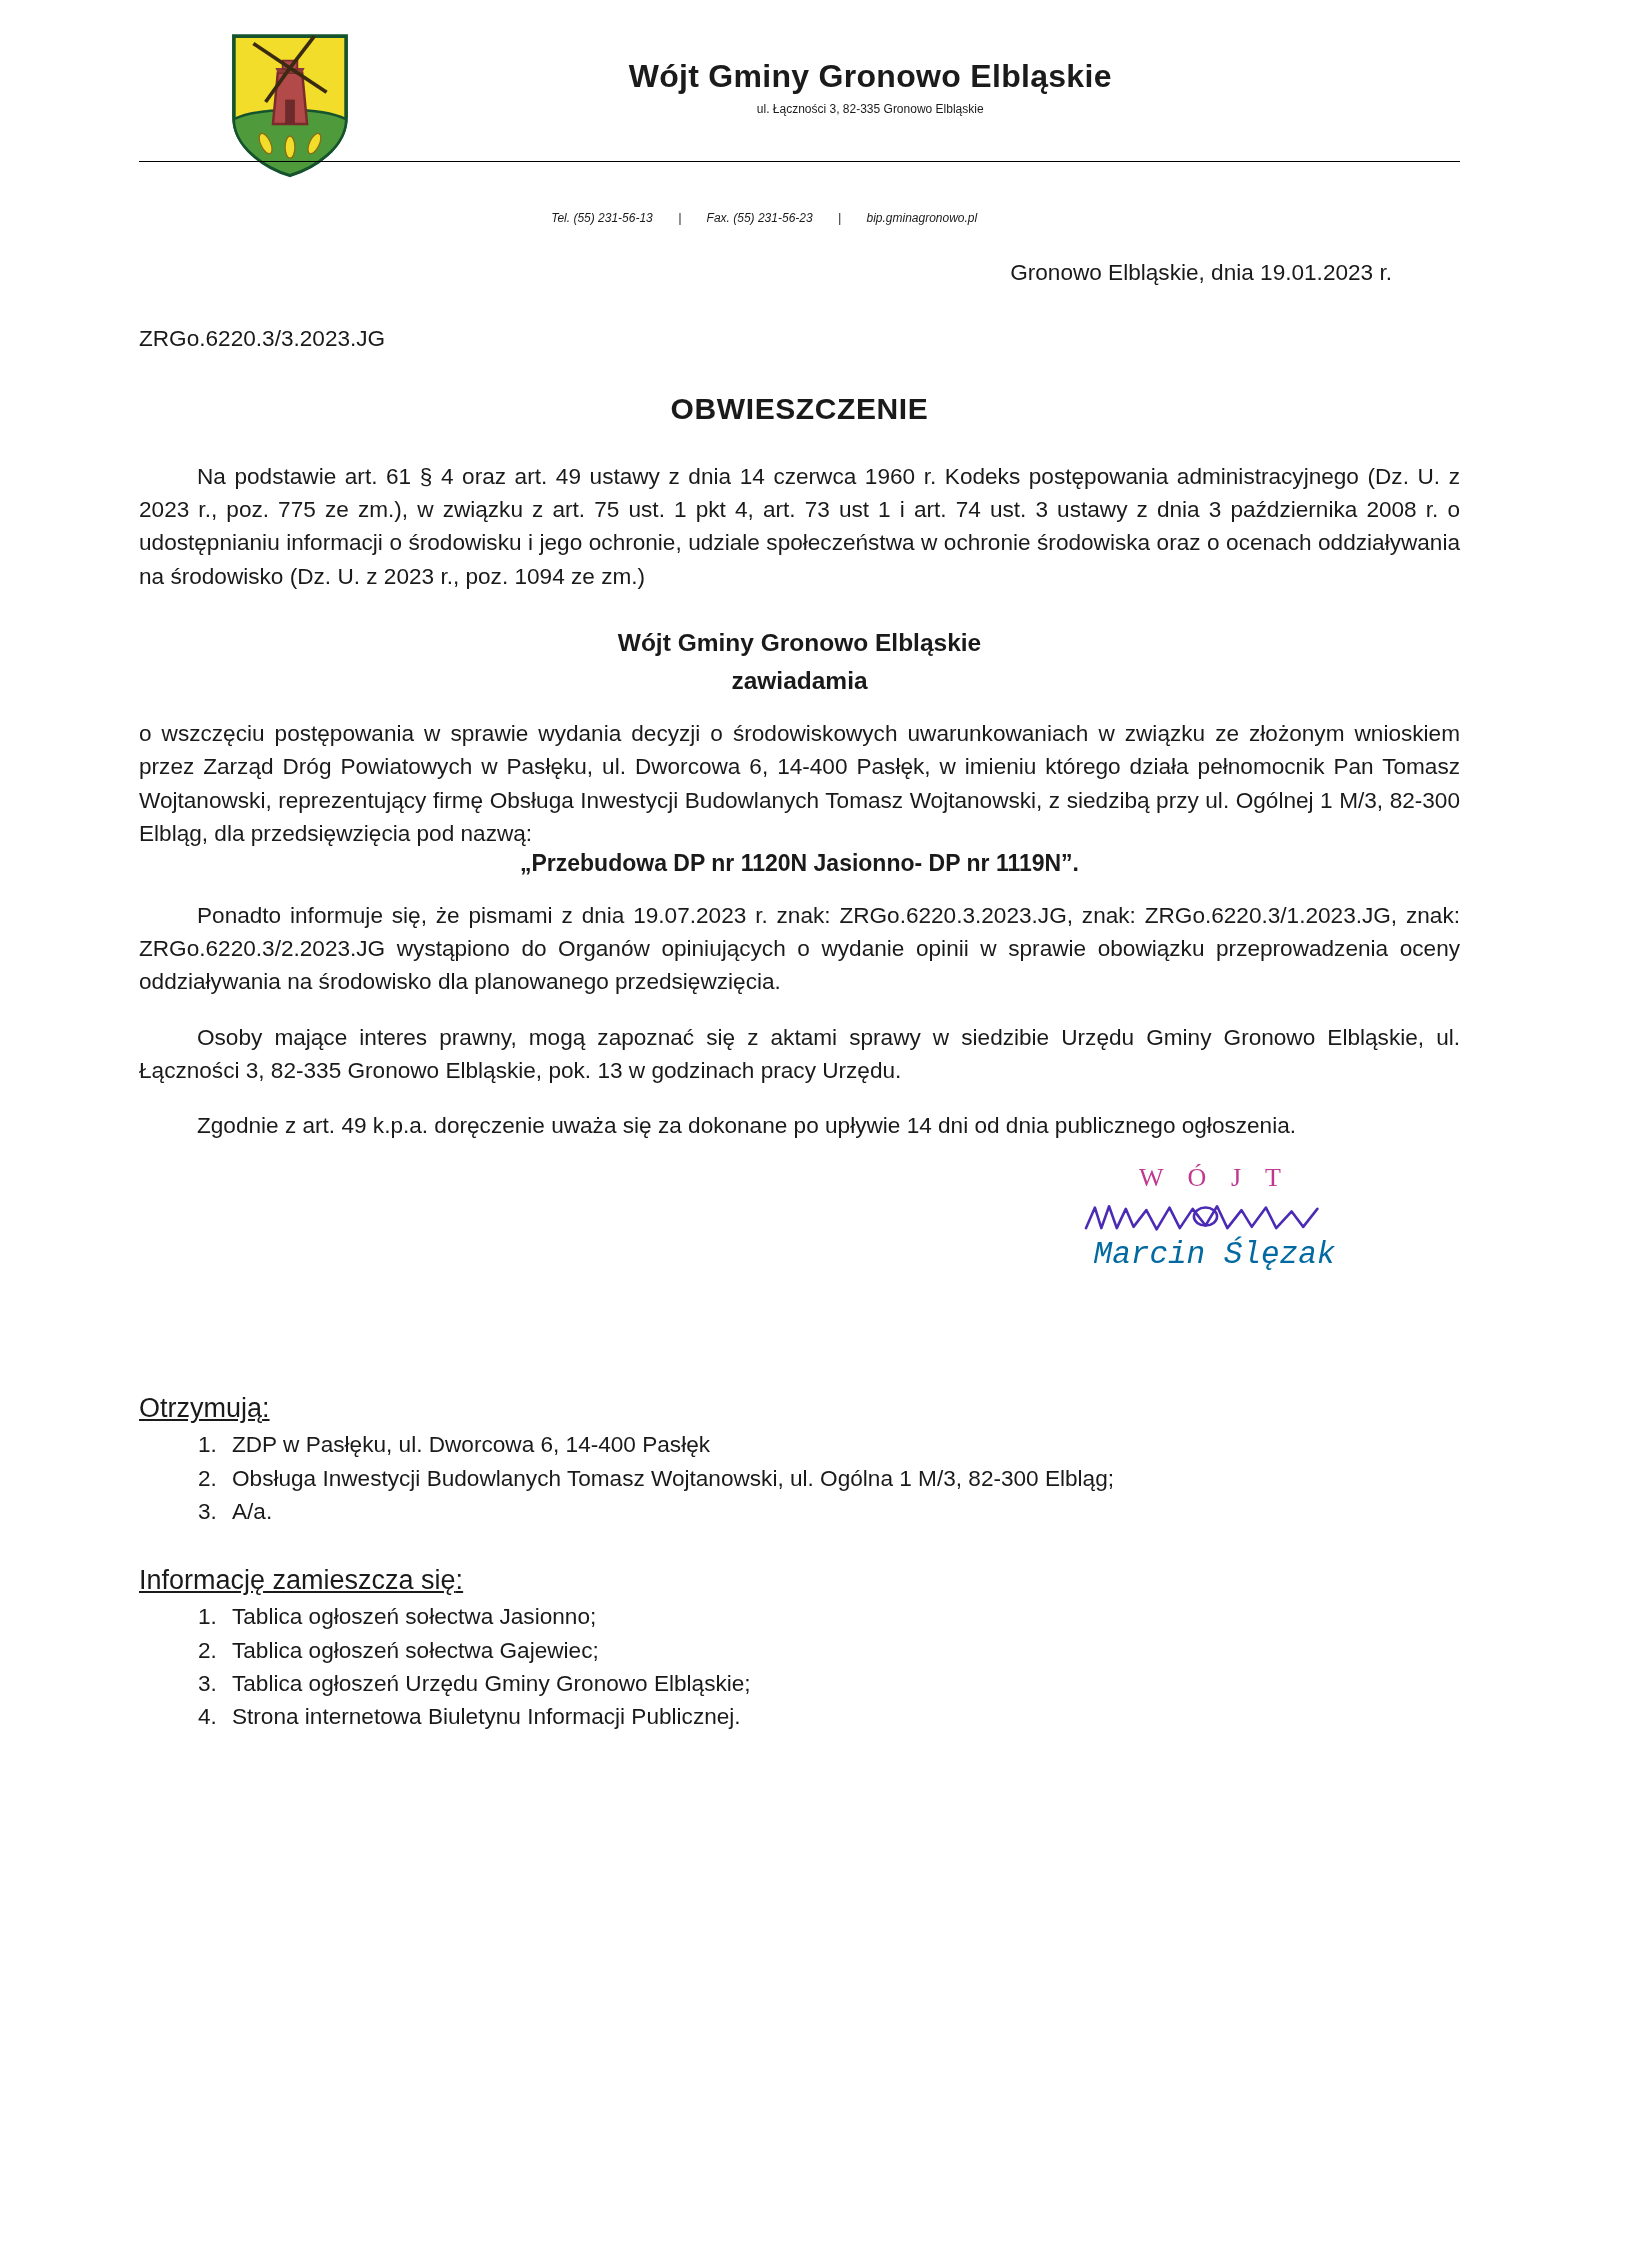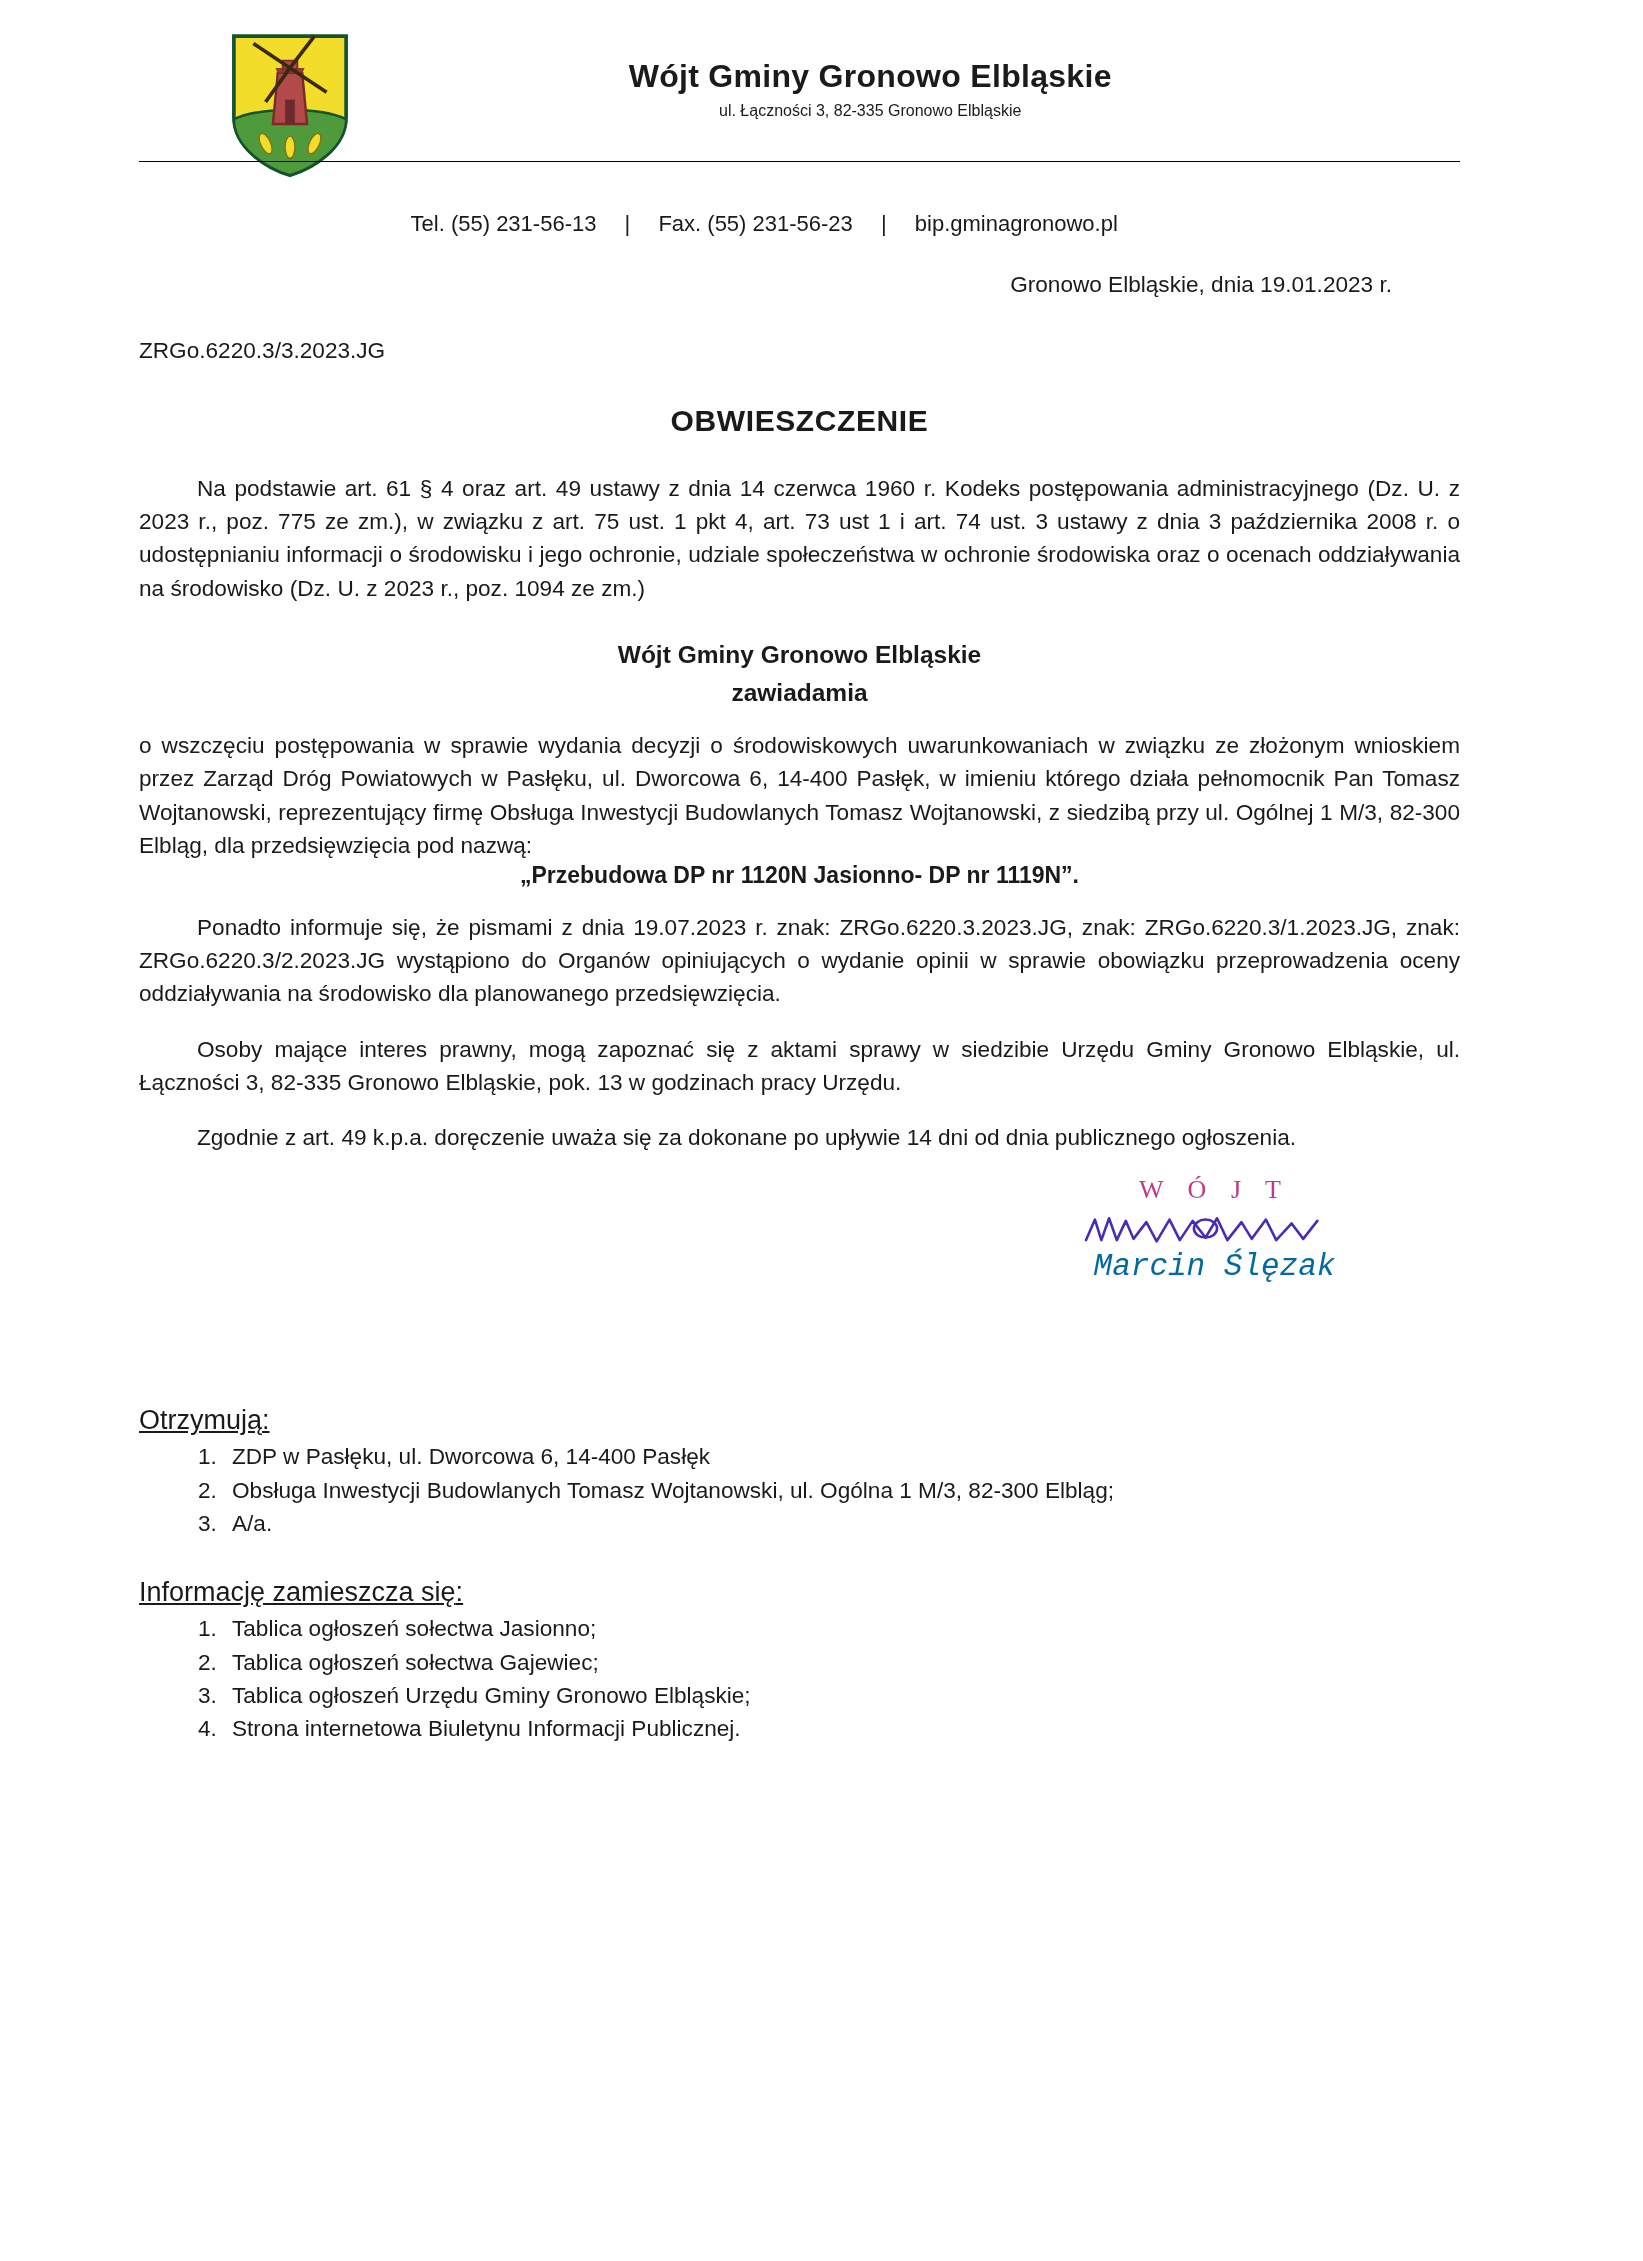--- a/index.html
+++ b/index.html
@@ -51,41 +51,42 @@
   }
   .office-name {
     font-size: 32px;
     font-weight: bold;
     letter-spacing: 0.3px;
     color: #1b1b1b;
     line-height: 1.15;
     margin-top: 32px;
   }
   .office-addr {
-    font-size: 16px;
+    font-size: 12px;
     color: #1b1b1b;
     margin-top: 7.7px;
   }
   .rule {
     position: absolute;
     left: 0;
     right: 0;
     top: 135px;
     border-top: 1.3px solid #000;
     height: 0;
   }
   .contact-row {
     position: relative;
     text-align: center;
-    font-size: 22px;
+    font-size: 12px;
     margin-top: 17px;
     padding-right: 77px;
     padding-left: 6.4px;
     z-index: 3;
     background: transparent;
+    font-style: italic;
   }
   .contact-row span.sep {
     display: inline-block;
     padding: 0 22px;
   }
 
   
   .place-date {
     text-align: right;
     font-size: 22.6px;

